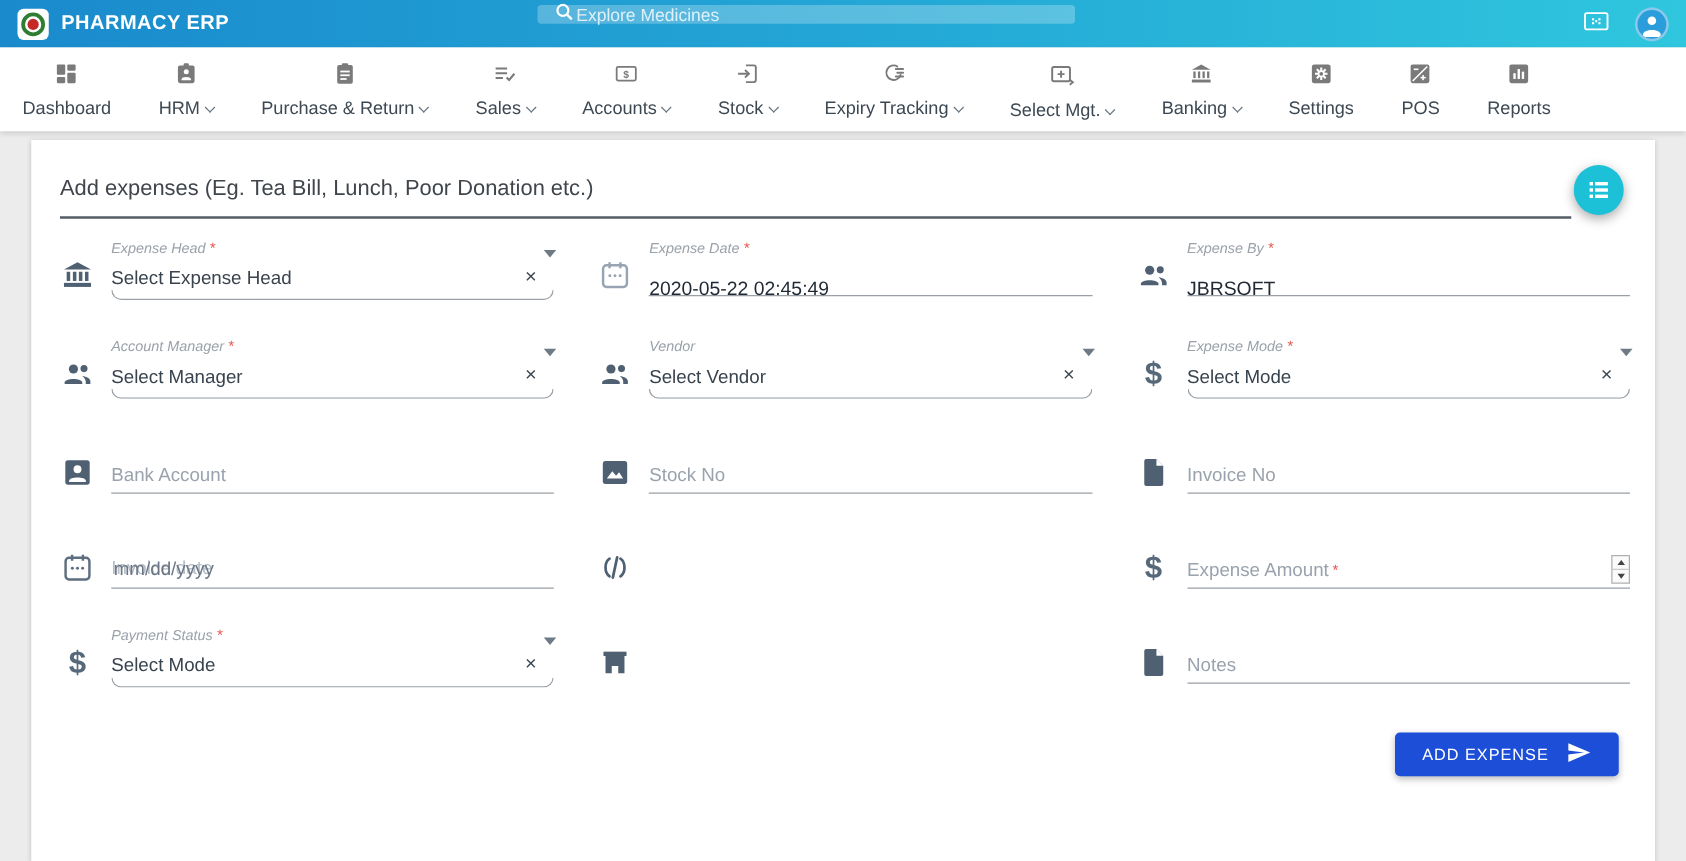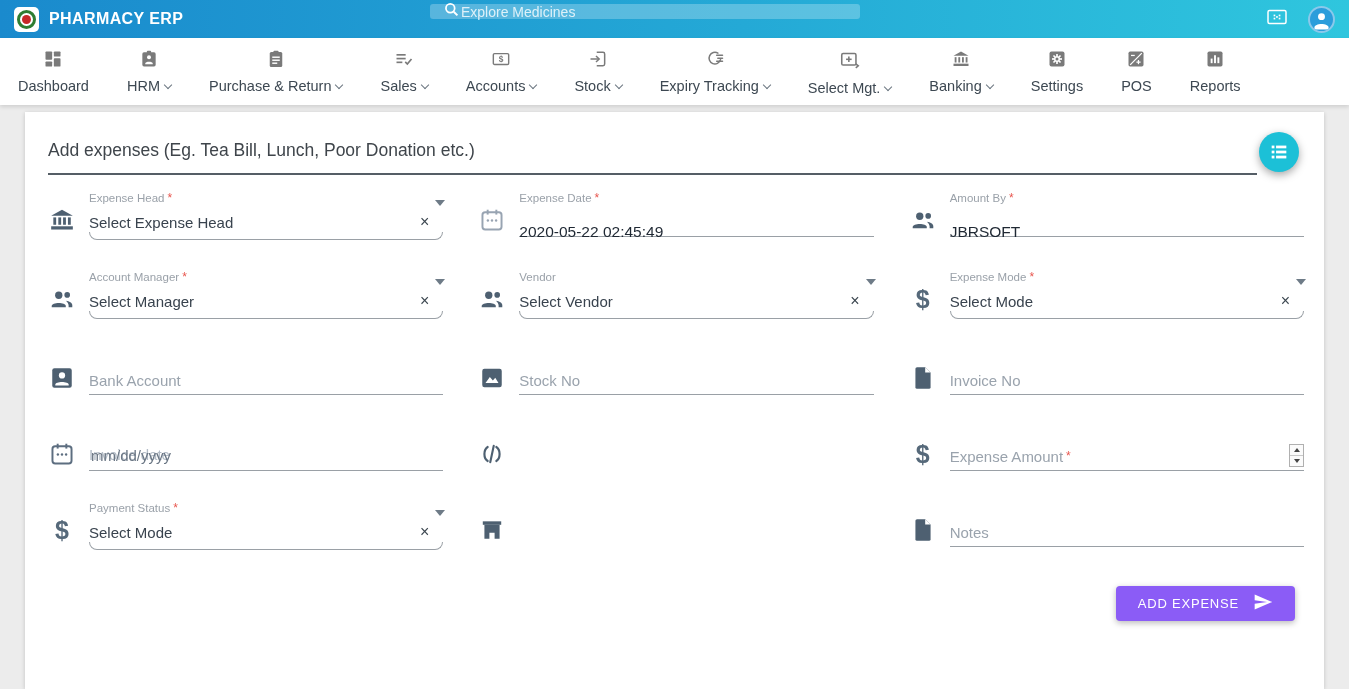--- a/index.html
+++ b/index.html
@@ -37,21 +37,21 @@
   .fab-list { position:absolute; right:25px; top:20px; width:40px; height:40px; border-radius:50%;
               background:#1cc0d7; display:flex; align-items:center; justify-content:center;
               box-shadow:0 3px 9px rgba(0,0,0,.35); cursor:pointer; }
 
   
   .form-grid { margin-top:16px; display:grid; grid-template-columns:repeat(3,1fr); column-gap:35px; row-gap:30px; }
   .field { display:flex; gap:13px; }
   .ficon { width:28px; flex-shrink:0; display:flex; justify-content:center; align-items:flex-start; padding-top:16px; }
   .dollar { font-size:25px; font-weight:600; color:#56697a; line-height:26px; }
   .fbody { flex:1; position:relative; }
-  .flabel { height:17px; font-size:11.5px; color:#9aa1a9; }
+  .flabel { height:17px; font-size:11.5px; color:#9aa1a9;font-style:italic; }
   .req { color:#e8564e; margin-left:3px; font-size:12px; }
   .fvalue { height:28px; display:flex; align-items:center; font-size:15px; position:relative; cursor:text; }
   .fvalue .val { color:#39434e; }
   .dark-val { color:#1f2833; font-size:15.5px;margin-top:19px; }
   .placeholder { color:#9aa3ad; }
   .uline { border-bottom:1px solid #9aa0a6; }
   .uline-round { height:8px; border-left:1px solid #9aa0a6; border-right:1px solid #9aa0a6;
                  border-bottom:1px solid #9aa0a6; border-radius:0 0 10px 10px; margin-top:-4px; }
   .clear { position:absolute; right:14px; top:3px; font-size:16px; color:#3c4750; cursor:pointer; line-height:22px; }
   .caret { position:absolute; right:-2px; top:-8px; width:0; height:0; border-left:5px solid transparent;
@@ -62,21 +62,21 @@
           display:flex; flex-direction:column; cursor:pointer; }
   .spin div { flex:1; display:flex; align-items:center; justify-content:center; }
   .spin div:first-child { border-bottom:1px solid #c9c9c9; }
   .tri-up { width:0; height:0; border-left:3.5px solid transparent; border-right:3.5px solid transparent;
             border-bottom:4.5px solid #444; }
   .tri-dn { width:0; height:0; border-left:3.5px solid transparent; border-right:3.5px solid transparent;
             border-top:4.5px solid #444; }
 
   
   .submit-row { display:flex; justify-content:flex-end; margin-top:36px; padding-right:9px; }
-  .submit-btn { background:#8b5cf6; border:none; color:#fff; height:35px; padding:0 22px; border-radius:4px;
+  .submit-btn { background:#1d4ed8; border:none; color:#fff; height:35px; padding:0 22px; border-radius:4px;
                 font-size:13px; letter-spacing:.8px; display:flex; align-items:center; gap:14px;
                 box-shadow:0 2px 6px rgba(0,0,0,.28); cursor:pointer; font-family:"Liberation Sans",sans-serif; }
 </style>
 </head>
 <body>
 
 <div class="topbar">
   <span class="logo">
       <span class="ring"></span>
       <span class="core"></span>
@@ -325,21 +325,21 @@
     <div class="field">
       <span class="ficon">
           <svg width="26" height="26" viewBox="0 0 24 24" fill="#4e6071">
             <circle cx="9" cy="8.5" r="3.4"></circle>
             <path d="M2.5 18.5c0-3.6 13-3.6 13 0v1h-13z"></path>
             <circle cx="16.8" cy="8.2" r="2.6"></circle>
             <path d="M15.5 13.6c3.3.4 6 1.9 6 3.9v2h-3.4v-1.5c0-1.7-1-3.1-2.6-4.4z"></path>
           </svg>
         </span>
       <div class="fbody">
-        <div class="flabel"><span>Amount By</span><span class="req">*</span></div>
+        <div class="flabel"><span>Expense By</span><span class="req">*</span></div>
         <div class="fvalue">
             <span class="dark-val">JBRSOFT</span>
           </div>
         <div class="uline"></div>
       </div>
     </div>
 
     <div class="field">
       <span class="ficon">
           <svg width="26" height="26" viewBox="0 0 24 24" fill="#4e6071">

